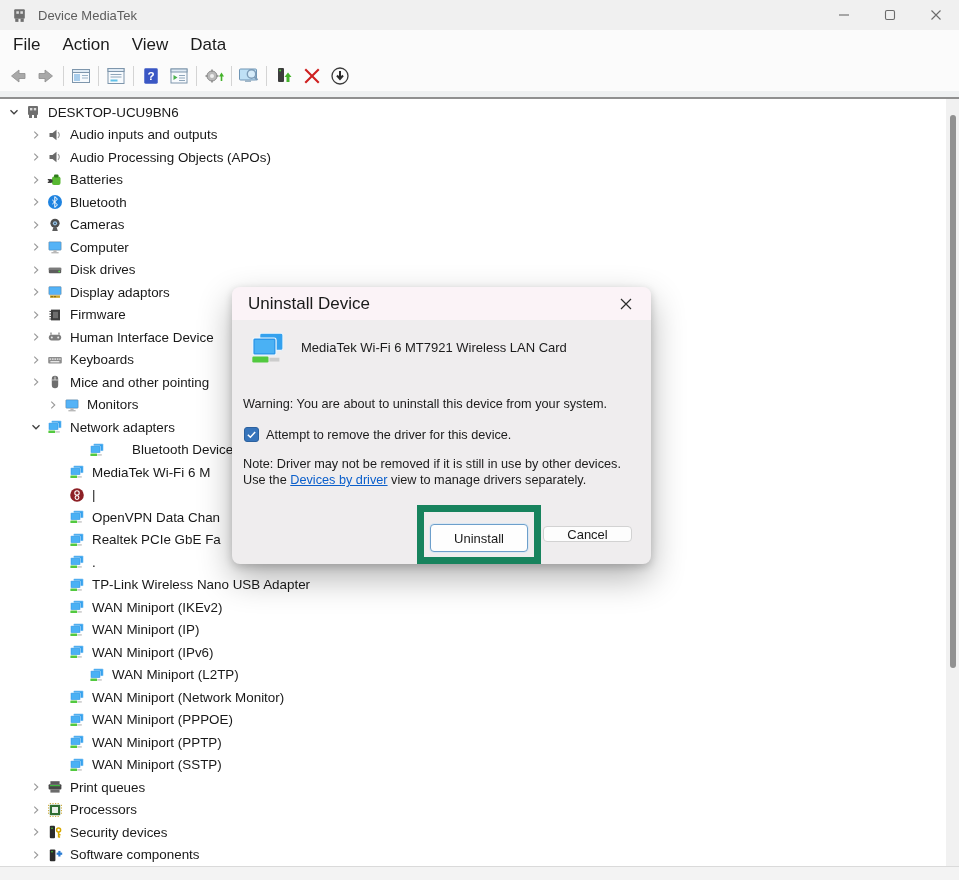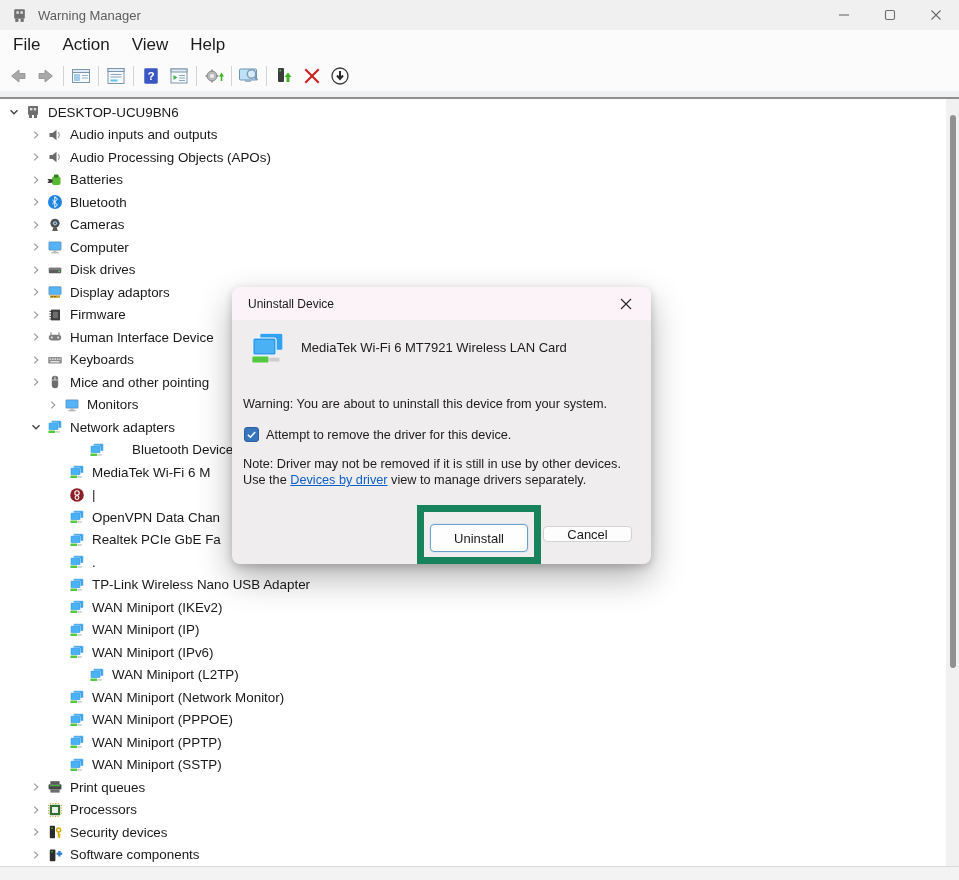--- a/index.html
+++ b/index.html
@@ -29,21 +29,21 @@
   .expander svg{width:14px;height:14px;}
   .tree-label{font-size:13.4px;color:#191919;}
   .scrollbar{position:absolute;right:0;top:99px;width:13px;height:767px;background:#f1f1f1;}
   .scroll-thumb{position:absolute;right:3px;top:16px;width:6px;height:553px;background:#919191;border-radius:3px;}
   .statusbar{position:absolute;left:0;top:866px;width:959px;height:14px;background:#f3f3f3;border-top:1px solid #dadada;box-sizing:border-box;}
 
   .dialog{position:absolute;left:232px;top:287px;width:419px;height:277px;background:#efedee;
           border-radius:8px;box-shadow:0 14px 34px rgba(0,0,0,.30),0 3px 9px rgba(0,0,0,.18);z-index:10;}
   .dlg-titlebar{position:absolute;left:0;top:0;width:100%;height:33px;background:#fbf3f7;
                 border-radius:8px 8px 0 0;display:flex;align-items:center;}
-  .dlg-title{font-size:12px;color:#1a1a1a;margin-left:16px;}
+  .dlg-title{font-size:17px;color:#1a1a1a;margin-left:16px;}
   .dlg-close{position:absolute;right:10px;top:4px;width:30px;height:25px;display:flex;align-items:center;justify-content:center;}
   .dlg-device-icon{position:absolute;left:14px;top:42px;width:44px;height:38px;}
   .dlg-device-name{position:absolute;left:69px;top:53px;font-size:13px;color:#1c1c1c;}
   .dlg-warning{position:absolute;left:11px;top:110px;font-size:12.7px;color:#1c1c1c;}
   .dlg-checkbox-row{position:absolute;left:12px;top:140px;display:flex;align-items:center;}
   .checkbox{width:15px;height:15px;border-radius:3px;background:#3674bb;border:1px solid #2c619e;
             display:flex;align-items:center;justify-content:center;box-sizing:border-box;}
   .checkbox-label{font-size:12.7px;color:#1c1c1c;margin-left:7px;}
   .dlg-note{position:absolute;left:11px;top:169px;width:380px;font-size:12.7px;line-height:16.4px;color:#1c1c1c;}
   .note-link{color:#0b5fcb;text-decoration:underline;}
@@ -61,21 +61,21 @@
 <div class="titlebar">
   <span class="app-icon">
     <svg viewBox="0 0 16 16">
         <rect x="3" y="2" width="10" height="9" rx="1" fill="#6f6f6f"></rect>
         <rect x="5" y="4" width="2.4" height="2.4" fill="#dcdcdc"></rect>
         <rect x="8.8" y="4" width="2.4" height="2.4" fill="#dcdcdc"></rect>
         <rect x="4" y="11" width="3" height="3" fill="#6f6f6f"></rect>
         <rect x="9" y="11" width="3" height="3" fill="#6f6f6f"></rect>
       </svg>
   </span>
-  <span class="title-text">Warning Manager</span>
+  <span class="title-text">Device MediaTek</span>
   <div class="win-controls">
     <div class="win-btn">
       <svg width="12" height="12" viewBox="0 0 12 12">
           <line x1="1" y1="6" x2="11" y2="6" stroke="#6b6b6b" stroke-width="1.1"></line>
         </svg>
     </div>
     <div class="win-btn">
       <svg width="12" height="12" viewBox="0 0 12 12">
           <rect x="1.5" y="1.5" width="9" height="9" rx="1.5" fill="none" stroke="#6b6b6b" stroke-width="1.1"></rect>
         </svg>
@@ -85,21 +85,21 @@
           <path d="M1.5 1.5 L10.5 10.5 M10.5 1.5 L1.5 10.5" stroke="#6b6b6b" stroke-width="1.1"></path>
         </svg>
     </div>
   </div>
 </div>
 
 <div class="menubar">
   <span class="menu-item">File</span>
   <span class="menu-item">Action</span>
   <span class="menu-item">View</span>
-  <span class="menu-item">Help</span>
+  <span class="menu-item">Data</span>
 </div>
 
 <div class="toolbar">
   <div class="tb-btn">
     <svg width="20" height="20" viewBox="0 0 20 20">
         <path d="M11 4 L3.5 10 L11 16 V12.5 H17 V7.5 H11 Z" fill="#a9a9a9" stroke="#8d8d8d" stroke-width="0.8"></path>
       </svg>
   </div>
   <div class="tb-btn">
     <svg width="20" height="20" viewBox="0 0 20 20">

